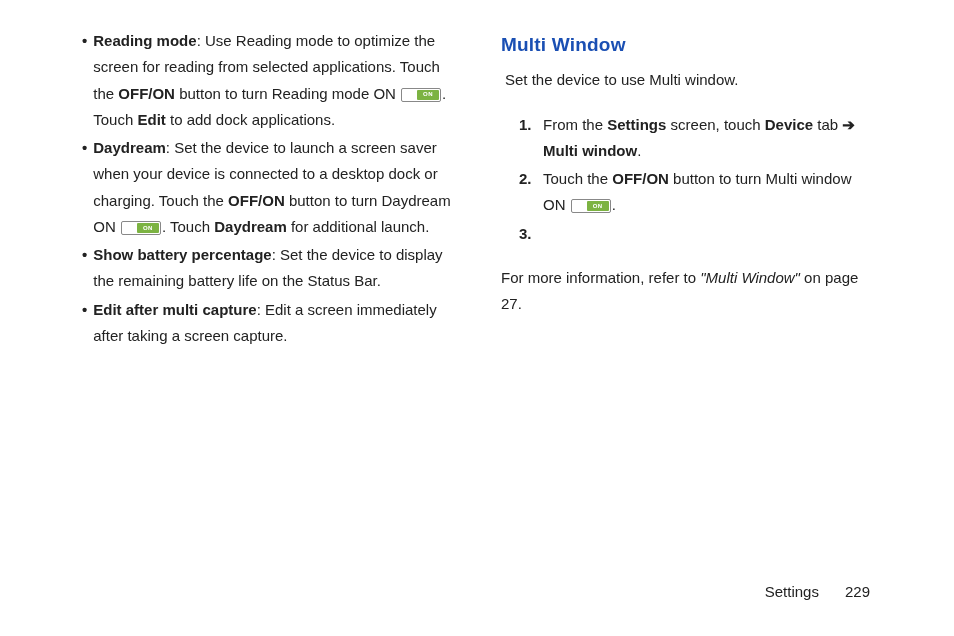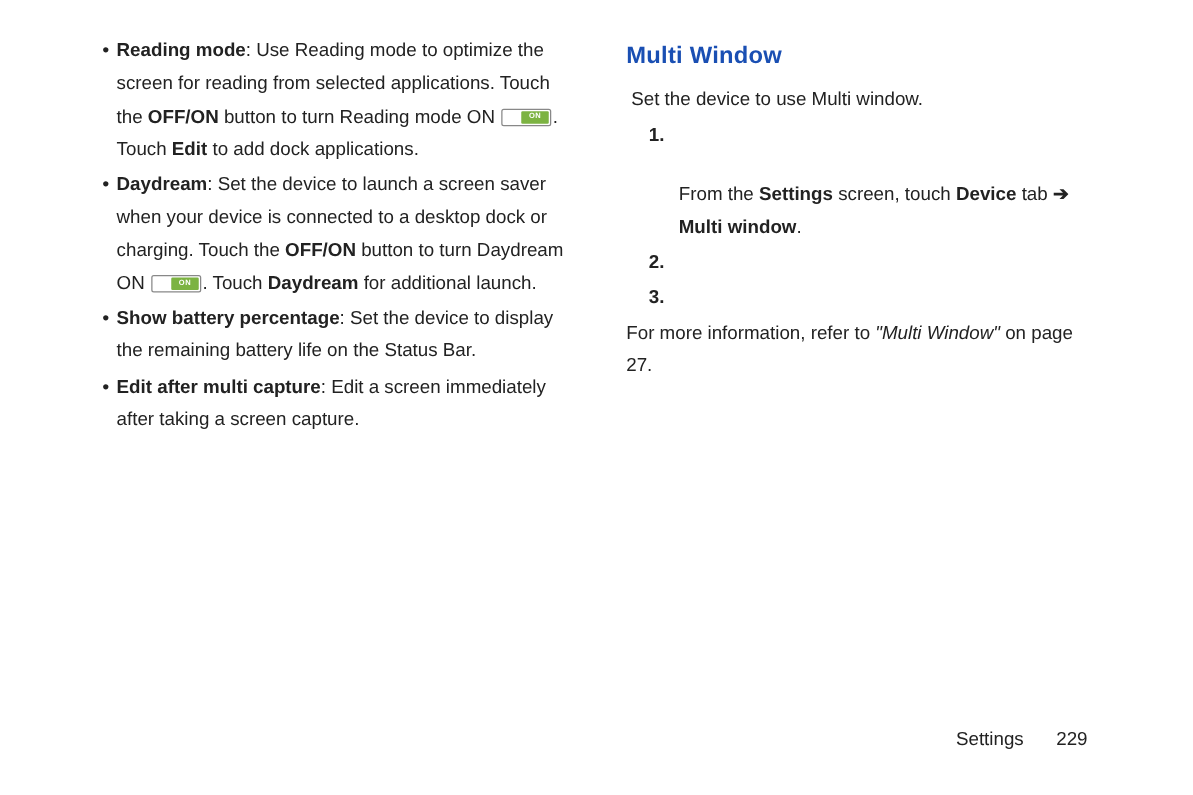--- a/index.html
+++ b/index.html
@@ -39,21 +39,21 @@
   .heading {
     color: #1a4fb3;
     font-weight: 900;
     font-size: 19px;
     margin-bottom: 6px;
     letter-spacing: 0.2px;
   }
   .num-list { }
   .num-item { display: flex; padding-left: 18px; margin-bottom: 2px; }
   .num { flex: 0 0 24px; font-weight: bold; }
-  .num-body { flex: 1; margin-top: 47px; }
+  .num-body { flex: 1; }
   .arrow { font-weight: bold; }
   .toggle {
     display: inline-flex;
     align-items: center;
     vertical-align: middle;
     width: 40px;
     height: 14px;
     border: 1px solid #888;
     border-radius: 2px;
     background: #fff;
@@ -69,22 +69,22 @@
     background: #7cb342;
     color: #fff;
     font-size: 6px;
     font-weight: bold;
     letter-spacing: 0.5px;
     display: flex;
     align-items: center;
     justify-content: center;
     border-radius: 1px;
   }
-  .intro { margin-bottom: 2px; padding-left: 4px; }
-  .closing { margin-top: 2px; }
+  .intro { margin-bottom: 18px; padding-left: 4px; }
+  .closing { margin-top: 18px; }
   .italic { font-style: italic; }
   .footer {
     position: absolute;
     bottom: 36px;
     right: 84px;
     font-size: 15px;
     color: #222;
     display: flex;
     gap: 26px;
   }
@@ -140,20 +140,25 @@
 
       <div class="num-item">
         <div class="num">1.</div>
         <div class="num-body">
           <span>From the </span><span class="bold">Settings</span><span> screen, touch </span><span class="bold">Device</span><span> tab </span><span class="arrow">➔</span><span> </span><span class="bold">Multi window</span><span>.</span>
         </div>
       </div>
 
       <div class="num-item">
         <div class="num">2.</div>
+        <div class="num-body">
+          <span>Touch the </span><span class="bold">OFF/ON</span><span> button to turn Multi window ON </span><span class="toggle">
+              <span class="on">ON</span>
+            </span><span>.</span>
+        </div>
       </div>
 
       <div class="num-item">
         <div class="num">3.</div>
       </div>
 
     </div>
 
     <div class="closing">
       <span>For more information, refer to </span><span class="italic">"Multi Window"</span><span> on page 27.</span>

